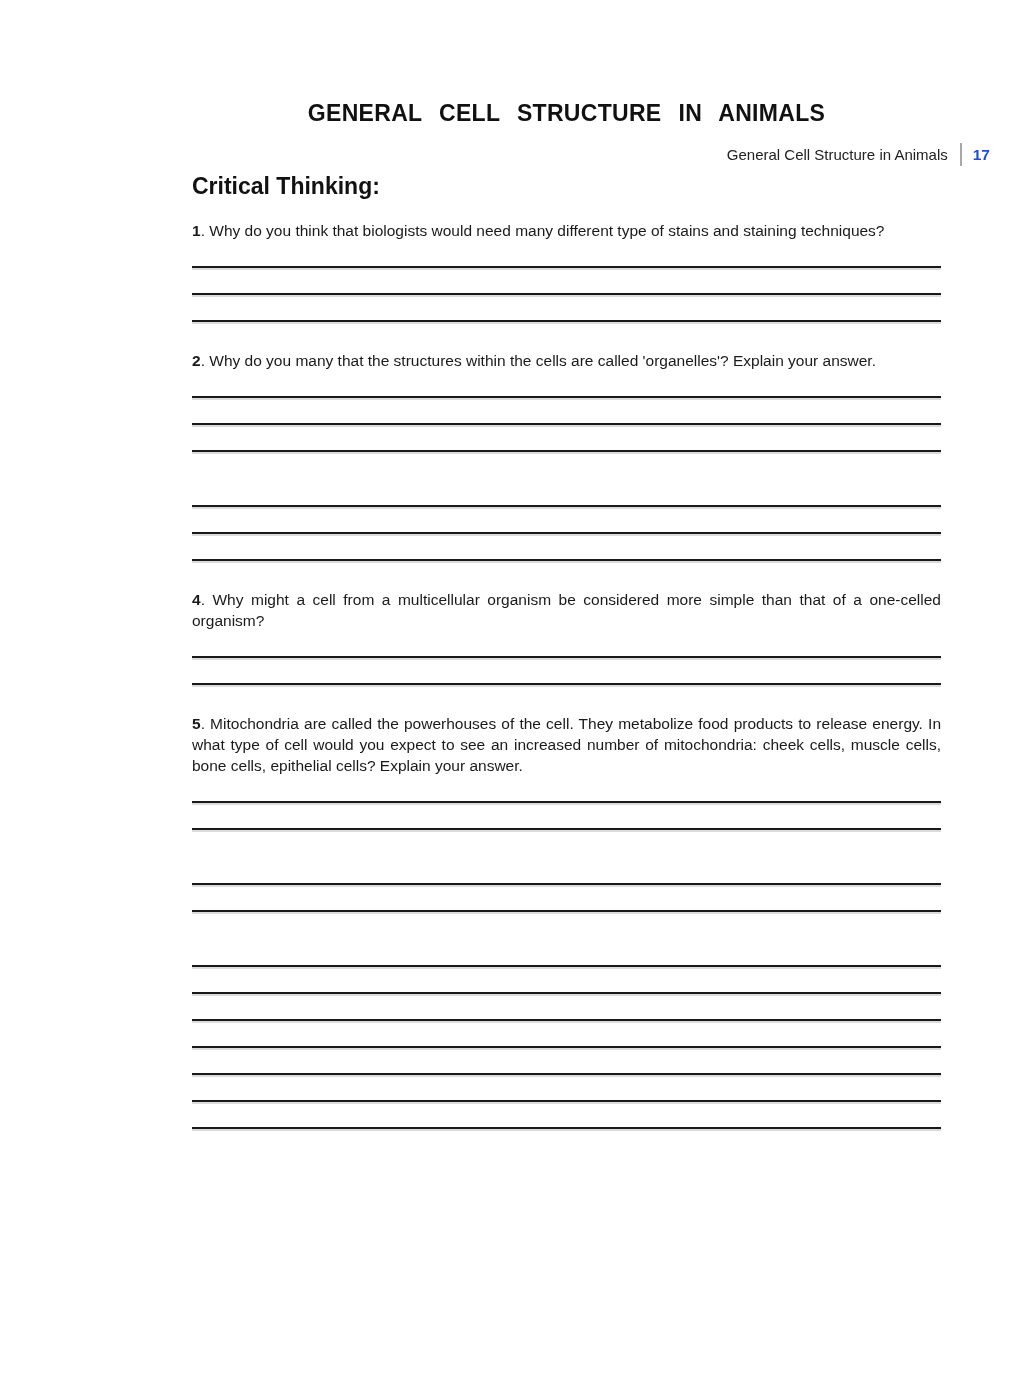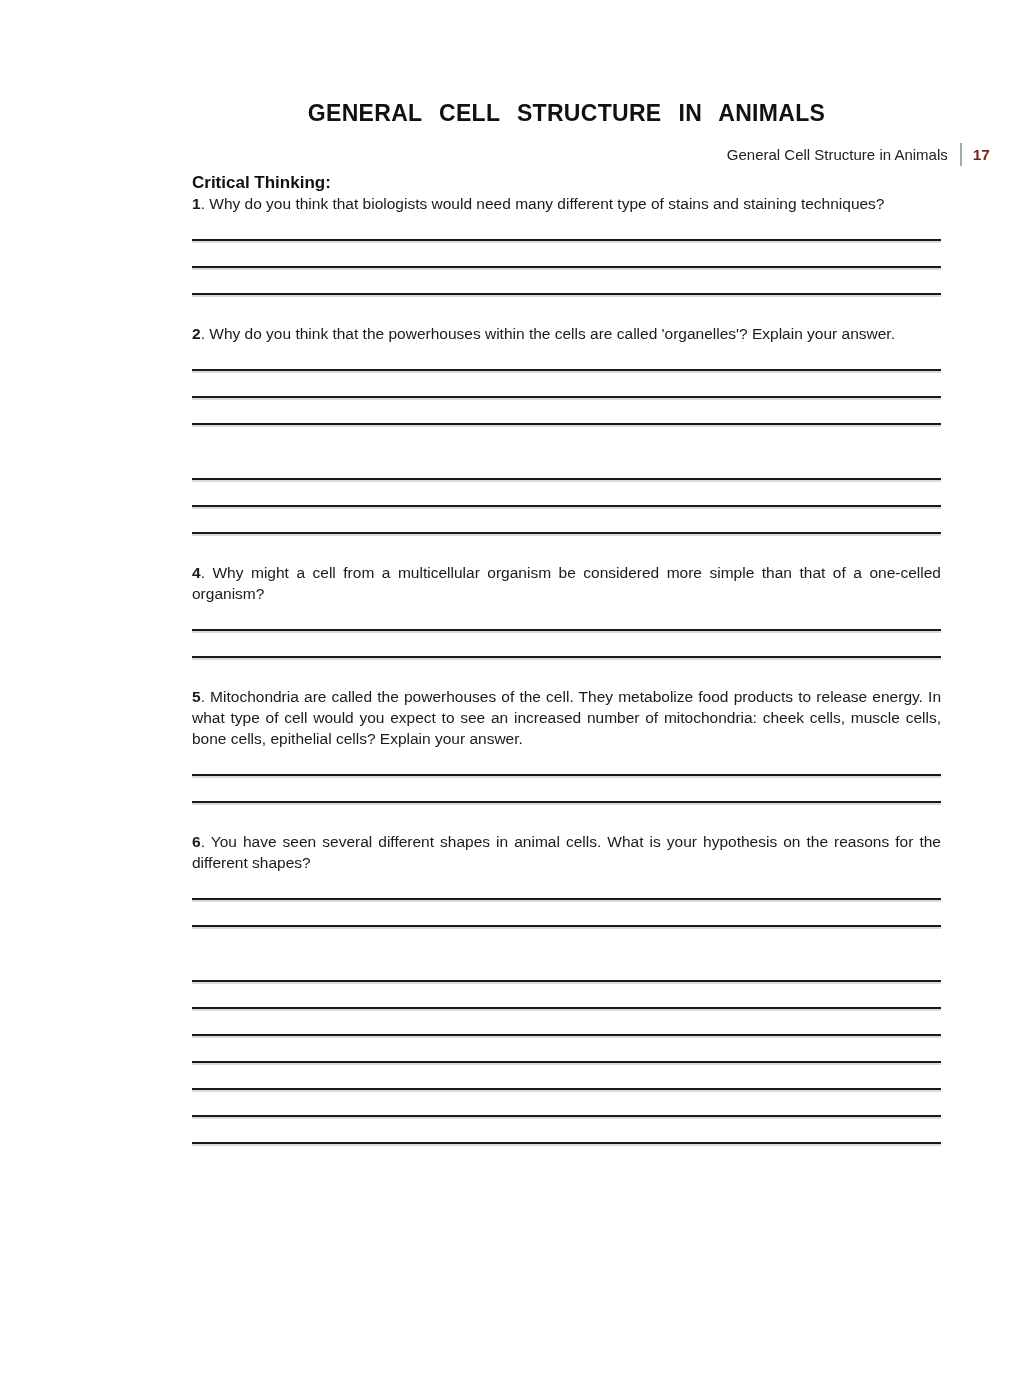--- a/index.html
+++ b/index.html
@@ -22,37 +22,37 @@
     top: 43px; right: 34px;
     display: flex; align-items: center;
     font-size: 15px; color: #222222;
     white-space: nowrap;
   }
   .rh-divider {
     width: 2px; height: 23px;
     background: #a8a8a8;
     margin: 0 11px 0 12px;
   }
-  .rh-page { font-weight: bold; font-size: 15.5px; color: #7f1d1d; }
+  .rh-page { font-weight: bold; font-size: 15.5px; color: #1d4ed8; }
   .title {
     margin: 100px 0 0;
     text-align: center;
     font-size: 23px;
     font-weight: bold;
     letter-spacing: 0.3px;
     word-spacing: 0.45em;
     color: #111111;
   }
   .section-heading {
     margin: 46px 0 0;
-    font-size: 17px;
+    font-size: 23px;
     font-weight: bold;
     color: #111111;
   }
-  .questions { margin-top: 0; }
+  .questions { margin-top: 20px; }
   .question { margin: 0 0 28px; }
   .q-text {
     margin: 0;
     font-size: 15.5px;
     line-height: 21px;
     text-align: justify;
     color: #1a1a1a;
   }
   .q-text b { font-weight: bold; }
   .answer-line {
@@ -77,42 +77,41 @@
   <h2 class="section-heading">Critical Thinking:</h2>
 
   <div id="questions" class="questions">
       <div class="question">
         <p class="q-text"><b>1</b>. <span>Why do you think that biologists would need many different type of stains and staining techniques?</span></p>
         <div class="answer-line"></div>
         <div class="answer-line"></div>
         <div class="answer-line"></div>
       </div>
       <div class="question">
-        <p class="q-text"><b>2</b>. <span>Why do you think that the powerhouses within the cells are called 'organelles'? Explain your answer.</span></p>
+        <p class="q-text"><b>2</b>. <span>Why do you many that the structures within the cells are called 'organelles'? Explain your answer.</span></p>
         <div class="answer-line"></div>
         <div class="answer-line"></div>
         <div class="answer-line"></div>
       </div>
       <div class="question">
         <div class="answer-line"></div>
         <div class="answer-line"></div>
         <div class="answer-line"></div>
       </div>
       <div class="question">
         <p class="q-text"><b>4</b>. <span>Why might a cell from a multicellular organism be considered more simple than that of a one-celled organism?</span></p>
         <div class="answer-line"></div>
         <div class="answer-line"></div>
       </div>
       <div class="question">
         <p class="q-text"><b>5</b>. <span>Mitochondria are called the powerhouses of the cell. They metabolize food products to release energy. In what type of cell would you expect to see an increased number of mitochondria: cheek cells, muscle cells, bone cells, epithelial cells? Explain your answer.</span></p>
         <div class="answer-line"></div>
         <div class="answer-line"></div>
       </div>
       <div class="question">
-        <p class="q-text"><b>6</b>. <span>You have seen several different shapes in animal cells. What is your hypothesis on the reasons for the different shapes?</span></p>
         <div class="answer-line"></div>
         <div class="answer-line"></div>
       </div>
       <div class="question">
         <div class="answer-line"></div>
         <div class="answer-line"></div>
         <div class="answer-line"></div>
         <div class="answer-line"></div>
         <div class="answer-line"></div>
         <div class="answer-line"></div>

